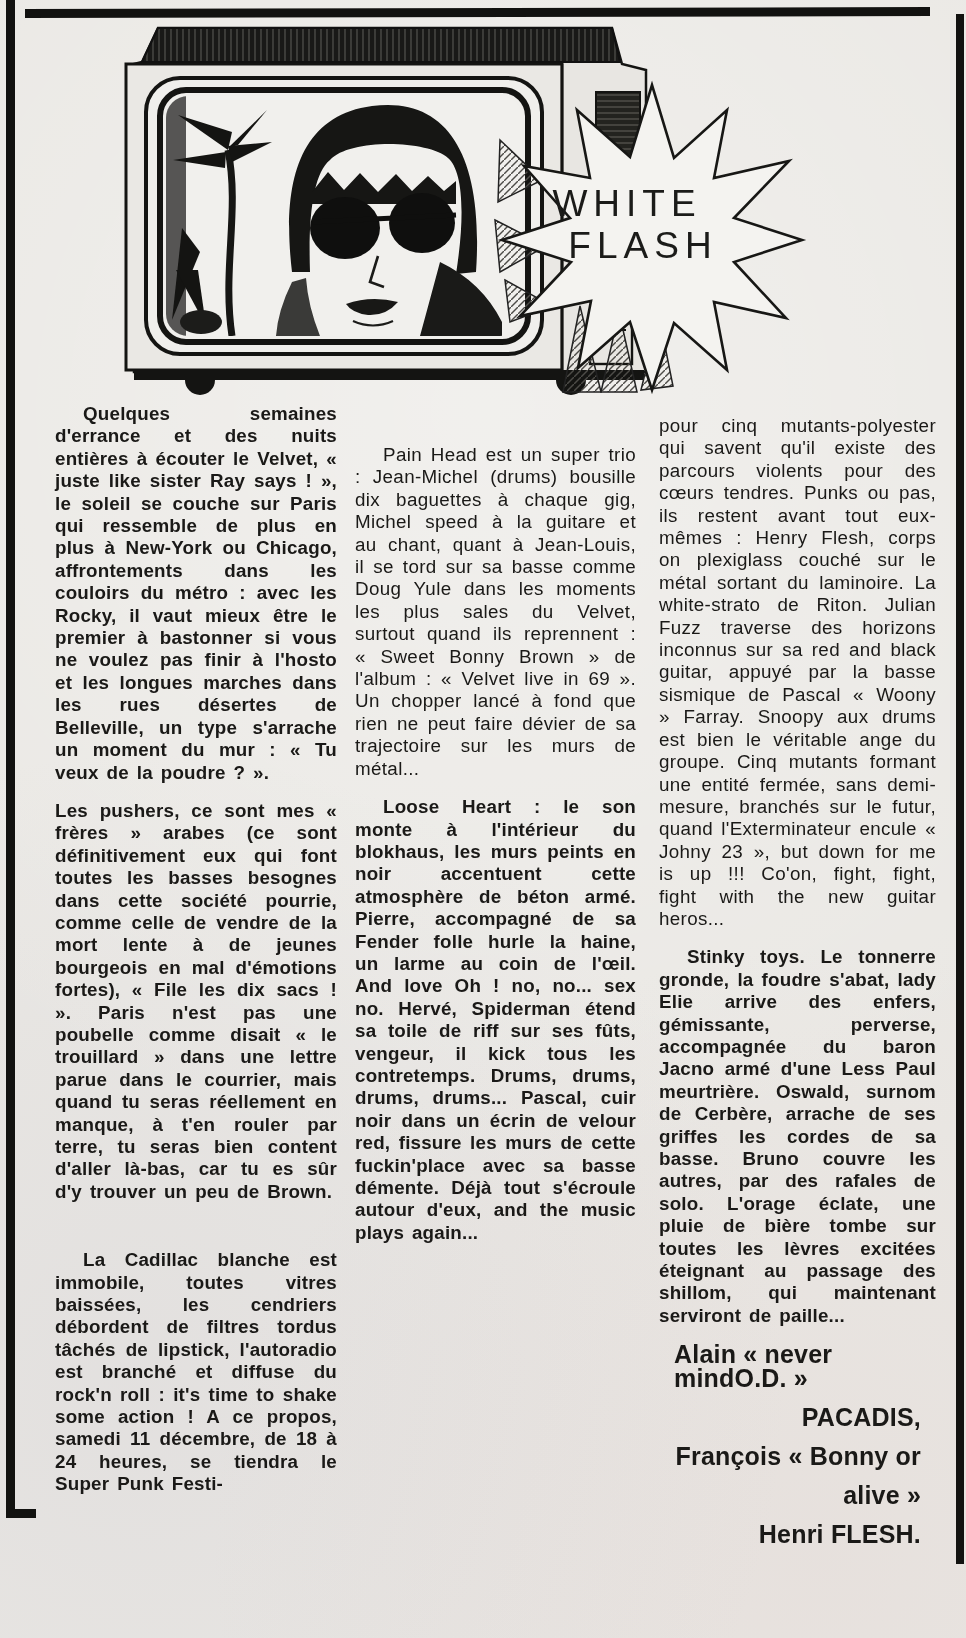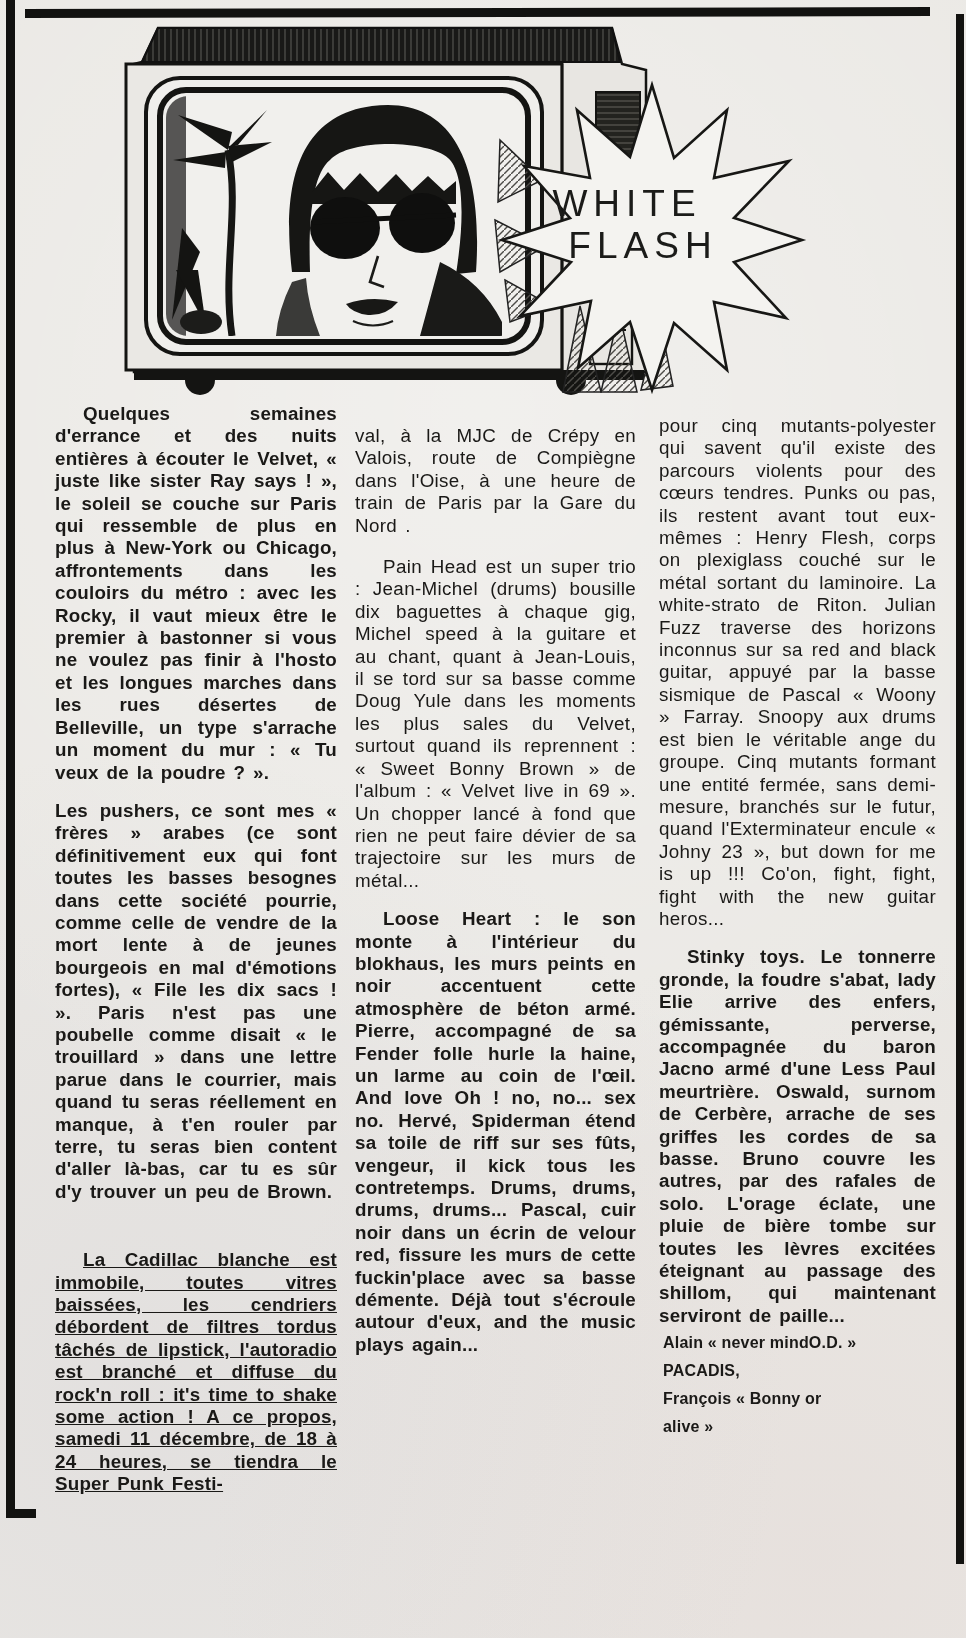--- a/index.html
+++ b/index.html
@@ -22,27 +22,27 @@
   .col{position:absolute;top:0;}
   .col1{left:55px;width:282px;}
   .col2{left:355px;width:281px;padding-top:22px;}
   .col3{left:659px;width:277px;padding-top:12px;}
   .para{
     margin:0;font-size:18.8px;line-height:22.4px;font-weight:700;
     text-align:justify;letter-spacing:.2px;word-spacing:2.5px;
   }
   .para + .para{margin-top:16px;}
   .para.indent{text-indent:28px;}
-  .para.sp-lg{margin-top:46px;text-decoration:underline;}
+  .para.sp-lg{margin-top:46px;}
   .para.sp-md{margin-top:19px;}
   .para.light{font-weight:400;letter-spacing:.35px;}
   .sig{margin-top:2px;}
-  .sig-line{margin:4px;font-size:16px;line-height:24px;font-weight:700;letter-spacing:.2px;}
+  .sig-line{margin:15px;font-size:25px;line-height:24px;font-weight:700;letter-spacing:.2px;}
   .sig-left{text-align:left;}
-  .sig-right{}
+  .sig-right{text-align:right;}
 </style>
 </head>
 <body>
 
 <div class="border-top"></div>
 <div class="border-left"></div>
 <div class="border-left-foot"></div>
 <div class="border-right"></div>
 
 <svg class="tv-figure" viewBox="0 0 966 378" xmlns="http://www.w3.org/2000/svg">
@@ -136,28 +136,28 @@
 </svg>
 
 <main class="article">
   <section class="col col1">
     <p class="para indent">Quelques semaines d'errance et des nuits entières à écouter le Velvet, « juste like sister Ray says ! », le soleil se couche sur Paris qui ressemble de plus en plus à New-York ou Chicago, affrontements dans les couloirs du métro : avec les Rocky, il vaut mieux être le premier à bastonner si vous ne voulez pas finir à l'hosto et les longues marches dans les rues désertes de Belleville, un type s'arrache un moment du mur : « Tu veux de la poudre ? ».</p>
     <p class="para">Les pushers, ce sont mes « frères » arabes (ce sont définitivement eux qui font toutes les basses besognes dans cette société pourrie, comme celle de vendre de la mort lente à de jeunes bourgeois en mal d'émotions fortes), « File les dix sacs ! ». Paris n'est pas une poubelle comme disait « le trouillard » dans une lettre parue dans le courrier, mais quand tu seras réellement en manque, à t'en rouler par terre, tu seras bien content d'aller là-bas, car tu es sûr d'y trouver un peu de Brown.</p>
     <p class="para indent sp-lg">La Cadillac blanche est immobile, toutes vitres baissées, les cendriers débordent de filtres tordus tâchés de lipstick, l'autoradio est branché et diffuse du rock'n roll : it's time to shake some action ! A ce propos, samedi 11 décembre, de 18 à 24 heures, se tiendra le Super Punk Festi-</p>
   </section>
 
   <section class="col col2">
-    <p class="para light">val, à la MJC de Crépy en Valois, route de Compiègne dans l'Oise, à une heure de train de Paris par la Gare du Nord .</p>
     <p class="para light indent sp-md">Pain Head est un super trio : Jean-Michel (drums) bousille dix baguettes à chaque gig, Michel speed à la guitare et au chant, quant à Jean-Louis, il se tord sur sa basse comme Doug Yule dans les moments les plus sales du Velvet, surtout quand ils reprennent : « Sweet Bonny Brown » de l'album : « Velvet live in 69 ». Un chopper lancé à fond que rien ne peut faire dévier de sa trajectoire sur les murs de métal...</p>
     <p class="para indent">Loose Heart : le son monte à l'intérieur du blokhaus, les murs peints en noir accentuent cette atmosphère de béton armé. Pierre, accompagné de sa Fender folle hurle la haine, un larme au coin de l'œil. And love Oh ! no, no... sex no. Hervé, Spiderman étend sa toile de riff sur ses fûts, vengeur, il kick tous les contretemps. Drums, drums, drums, drums... Pascal, cuir noir dans un écrin de velour red, fissure les murs de cette fuckin'place avec sa basse démente. Déjà tout s'écroule autour d'eux, and the music plays again...</p>
   </section>
 
   <section class="col col3">
     <p class="para light">pour cinq mutants-polyester qui savent qu'il existe des parcours violents pour des cœurs tendres. Punks ou pas, ils restent avant tout eux-mêmes : Henry Flesh, corps on plexiglass couché sur le métal sortant du laminoire. La white-strato de Riton. Julian Fuzz traverse des horizons inconnus sur sa red and black guitar, appuyé par la basse sismique de Pascal « Woony » Farray. Snoopy aux drums est bien le véritable ange du groupe. Cinq mutants formant une entité fermée, sans demi-mesure, branchés sur le futur, quand l'Exterminateur encule « Johny 23 », but down for me is up !!! Co'on, fight, fight, fight with the new guitar heros...</p>
     <p class="para indent">Stinky toys. Le tonnerre gronde, la foudre s'abat, lady Elie arrive des enfers, gémissante, perverse, accompagnée du baron Jacno armé d'une Less Paul meurtrière. Oswald, surnom de Cerbère, arrache de ses griffes les cordes de sa basse. Bruno couvre les autres, par des rafales de solo. L'orage éclate, une pluie de bière tombe sur toutes les lèvres excitées éteignant au passage des shillom, qui maintenant serviront de paille...</p>
     <div class="sig">
       <p class="sig-line sig-left">Alain « never mindO.D. »</p>
       <p class="sig-line sig-right">PACADIS,</p>
       <p class="sig-line sig-right">François « Bonny or</p>
       <p class="sig-line sig-right">alive »</p>
+      <p class="sig-line sig-right">Henri FLESH.</p>
     </div>
   </section>
 </main>
 
 </body></html>

